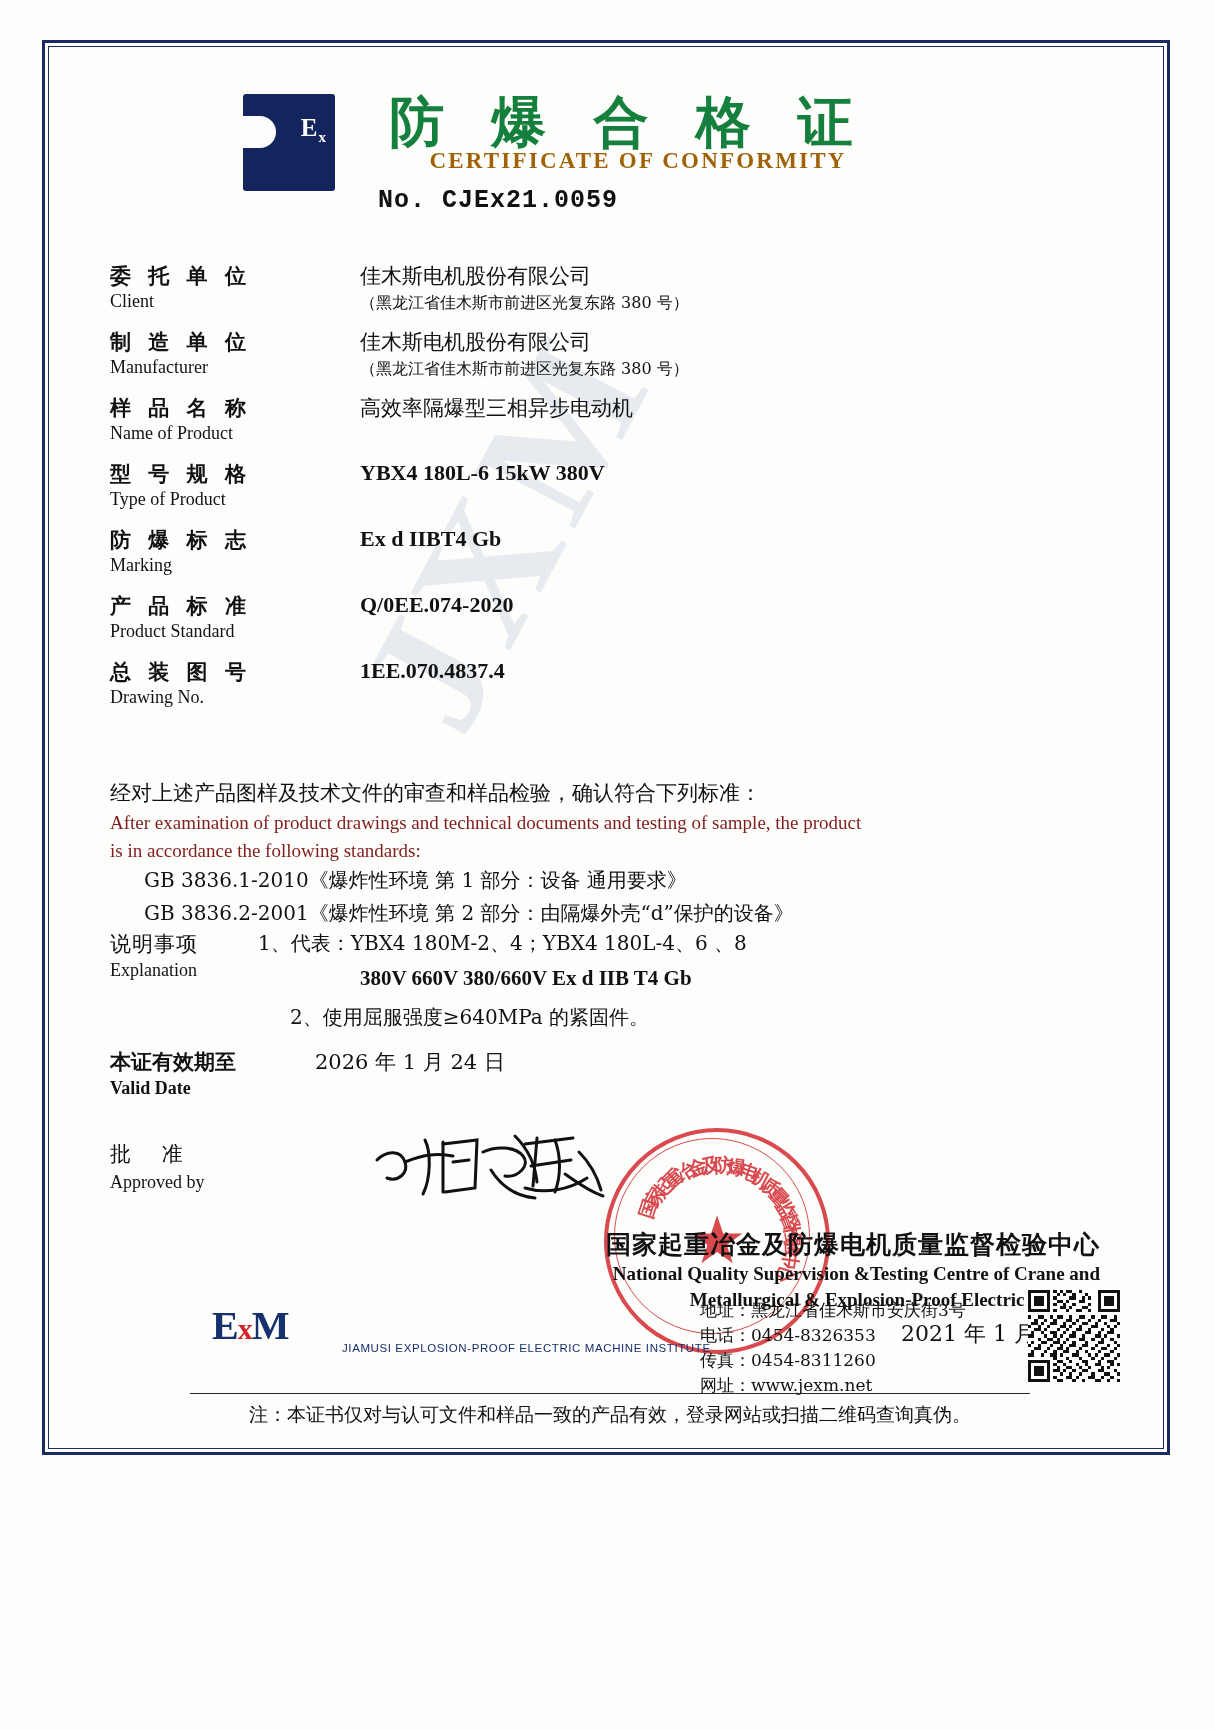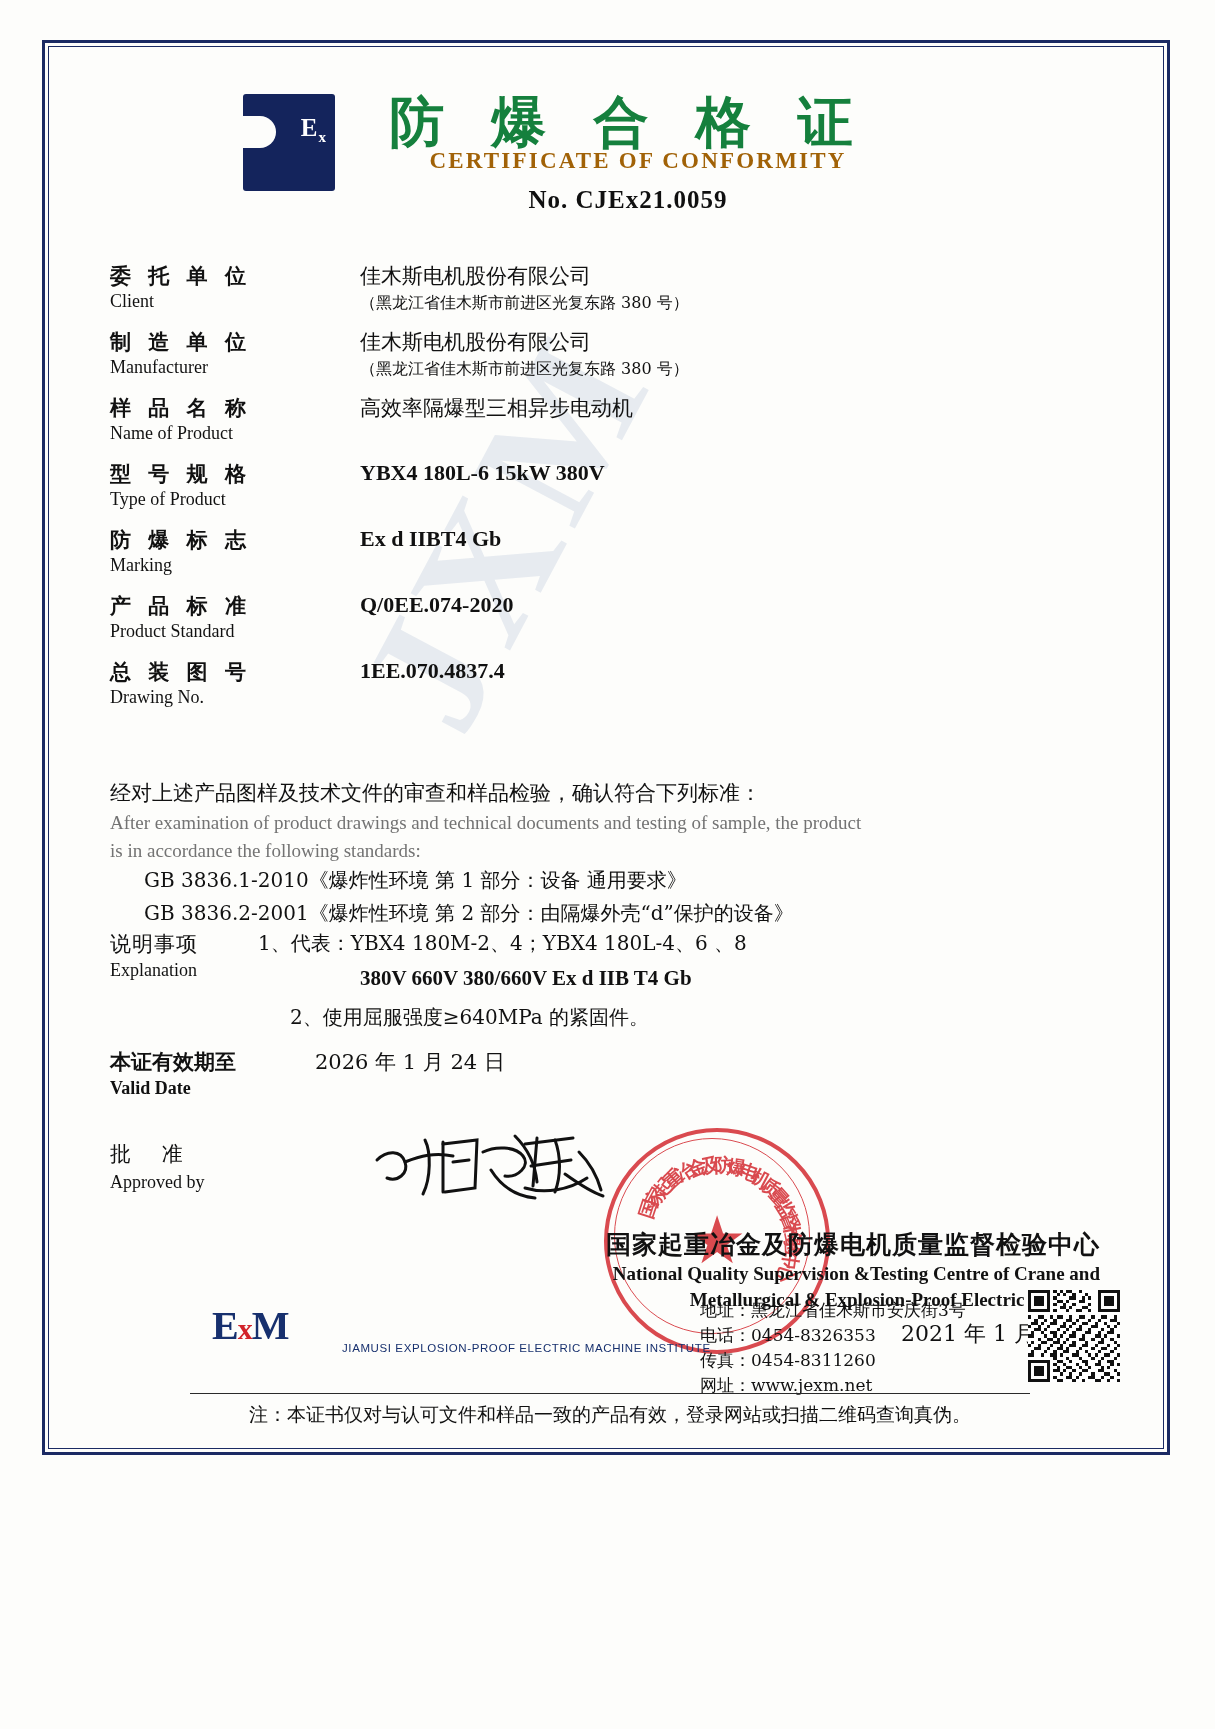--- a/index.html
+++ b/index.html
@@ -102,25 +102,25 @@
     font-weight: bold;
     font-size: 23px;
     letter-spacing: 2.2px;
     color: #a16207;
   }
   .cert-no {
     position: absolute;
     left: 330px;
     top: 100px;
     width: 500px;
-    text-align: center;
     font-size: 25px;
     font-weight: bold;
     color: #101010;
     letter-spacing: 1px;
+    font-family: Liberation Mono, monospace;
   }
 
   
   .fields {
     position: absolute;
     left: 110px;
     top: 262px;
     width: 1000px;
   }
   .row {
@@ -182,21 +182,21 @@
   .st-cn {
     font-family: "DejaVu Serif", serif;
     font-size: 21px;
     line-height: 30px;
     color: #111;
   }
   .st-en {
     font-family: "Liberation Serif", serif;
     font-size: 19px;
     line-height: 26px;
-    color: #737373;
+    color: #7f1d1d;
     margin-top: 2px;
   }
   .std-line {
     font-family: "DejaVu Serif", serif;
     font-size: 20px;
     line-height: 33px;
     color: #111;
     padding-left: 34px;
   }
 

